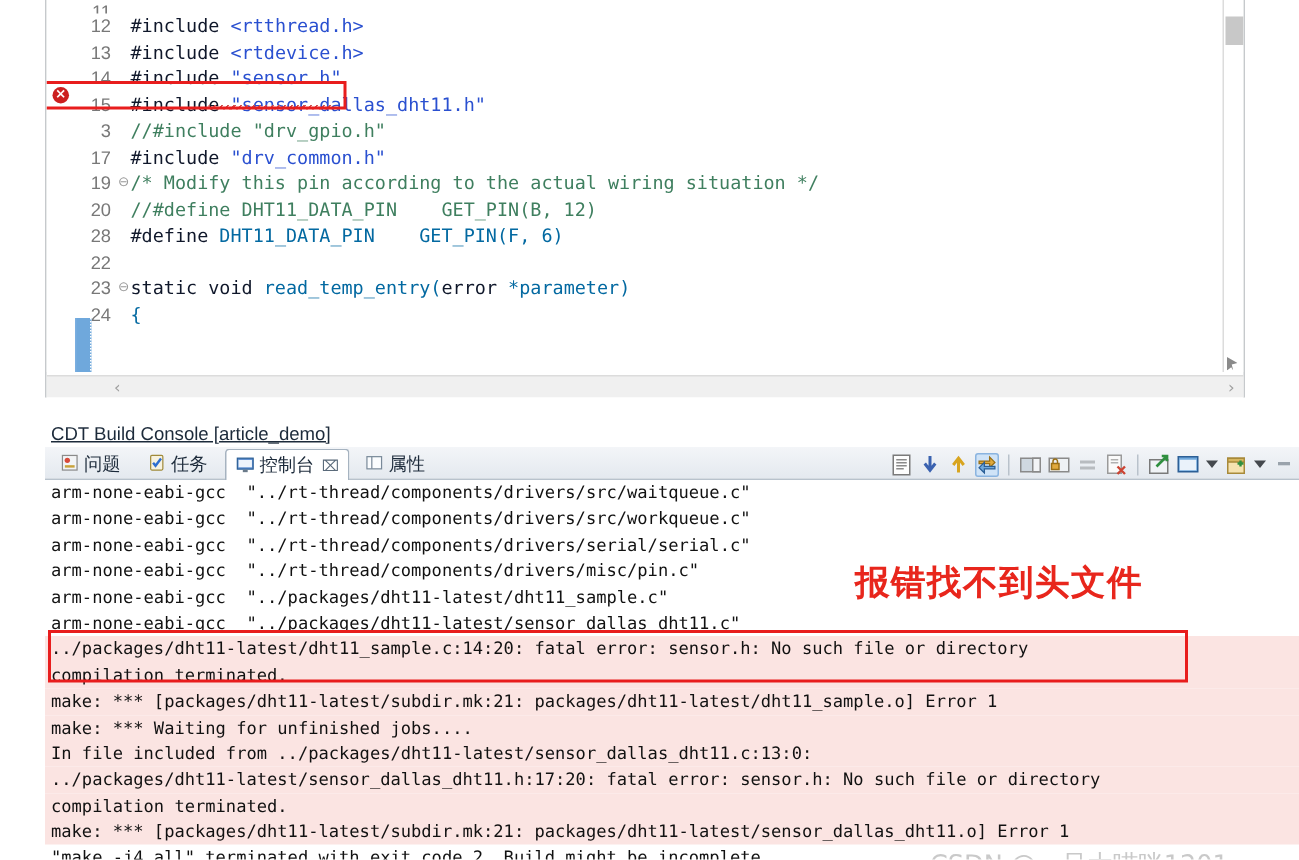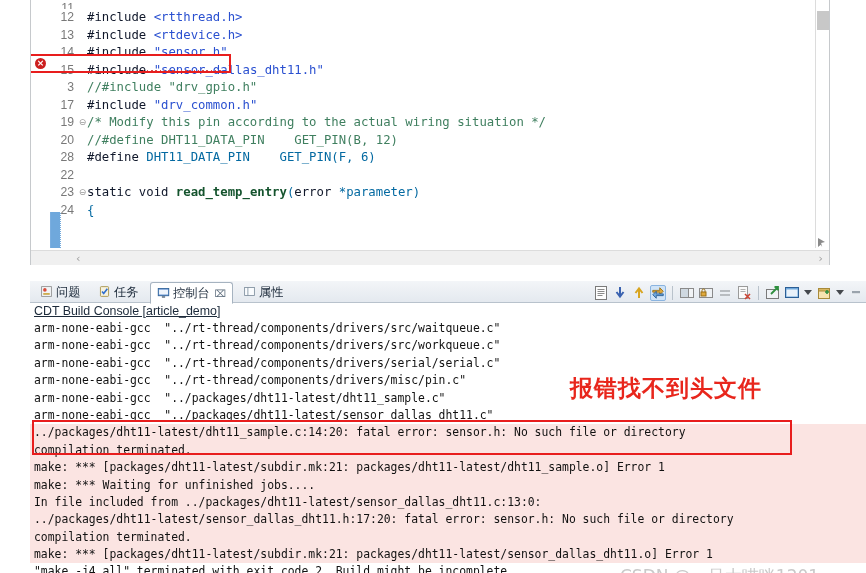--- a/index.html
+++ b/index.html
@@ -60,21 +60,21 @@
     font-size: 9px;
     vertical-align: top;
     font-family: "DejaVu Sans", sans-serif;
   }
   .codetext { vertical-align: top; }
 
   .kw        { color: #0f172a; font-weight: normal; }
   .hdr       { color: #2a50d0; }                       
   .str       { color: #2a50d0; }                       
   .cmt       { color: #3f7f5f; }                       
-  .fn        { color: #14532d; font-weight: bold; }
+  .fn        { color: #0369a1; font-weight: normal; }
   .plain     { color: #0369a1; }
   .teal      { color: #0a6b6b; }
 
   
   .block-bar {
     position: absolute;
     left: 19px; top: 212px;
     width: 11px; height: 53px;
     background: #6fa8dc;
     border-left: 1px solid #7aaee0;
@@ -324,20 +324,24 @@
       <div id="editor-vcursor"></div>
     </div>
 
     <div id="editor-hscroll">
       <div class="arrow" id="hs-left">‹</div>
       <div class="arrow" id="hs-right">›</div>
     </div>
   </div>
 
   <div id="console-view">
+
+    <div id="console-title">
+      <span>CDT Build Console [article_demo]</span>
+    </div>
 
     <div id="tabbar">
       <div id="tabs-host">
           <div class="vtab" style="left: 4px;"><span class="ticon"><svg width="13" height="13" viewBox="0 0 16 16">
                 <rect x="2" y="2" width="12" height="12" fill="#f2f4f6" stroke="#8a8a8a"></rect>
                 <circle cx="6" cy="6" r="2.2" fill="#d84a3a"></circle>
                 <rect x="4" y="10" width="8" height="2" fill="#c8a23a"></rect>
               </svg></span><span>问题</span></div>
           <div class="vtab" style="left: 62px;"><span class="ticon"><svg width="13" height="13" viewBox="0 0 16 16">
                 <rect x="3" y="2" width="10" height="12" rx="1" fill="#f7f2df" stroke="#a08a3a"></rect>
@@ -431,24 +435,20 @@
         </span>
         <span class="tb-caret"></span>
         <span class="tb-icon">
           <svg width="16" height="16" viewBox="0 0 16 16">
             <rect x="4" y="6" width="8" height="2.2" fill="#9aa3ac"></rect>
           </svg>
         </span>
       </div>
     </div>
 
-    <div id="console-title">
-      <span>CDT Build Console [article_demo]</span>
-    </div>
-
     <div id="console-out">
         <div class="cline">arm-none-eabi-gcc  "../rt-thread/components/drivers/src/waitqueue.c"</div>
         <div class="cline">arm-none-eabi-gcc  "../rt-thread/components/drivers/src/workqueue.c"</div>
         <div class="cline">arm-none-eabi-gcc  "../rt-thread/components/drivers/serial/serial.c"</div>
         <div class="cline">arm-none-eabi-gcc  "../rt-thread/components/drivers/misc/pin.c"</div>
         <div class="cline">arm-none-eabi-gcc  "../packages/dht11-latest/dht11_sample.c"</div>
         <div class="cline">arm-none-eabi-gcc  "../packages/dht11-latest/sensor_dallas_dht11.c"</div>
         <div class="cline err">../packages/dht11-latest/dht11_sample.c:14:20: fatal error: sensor.h: No such file or directory</div>
         <div class="cline err">compilation terminated.</div>
         <div class="cline err">make: *** [packages/dht11-latest/subdir.mk:21: packages/dht11-latest/dht11_sample.o] Error 1</div>

